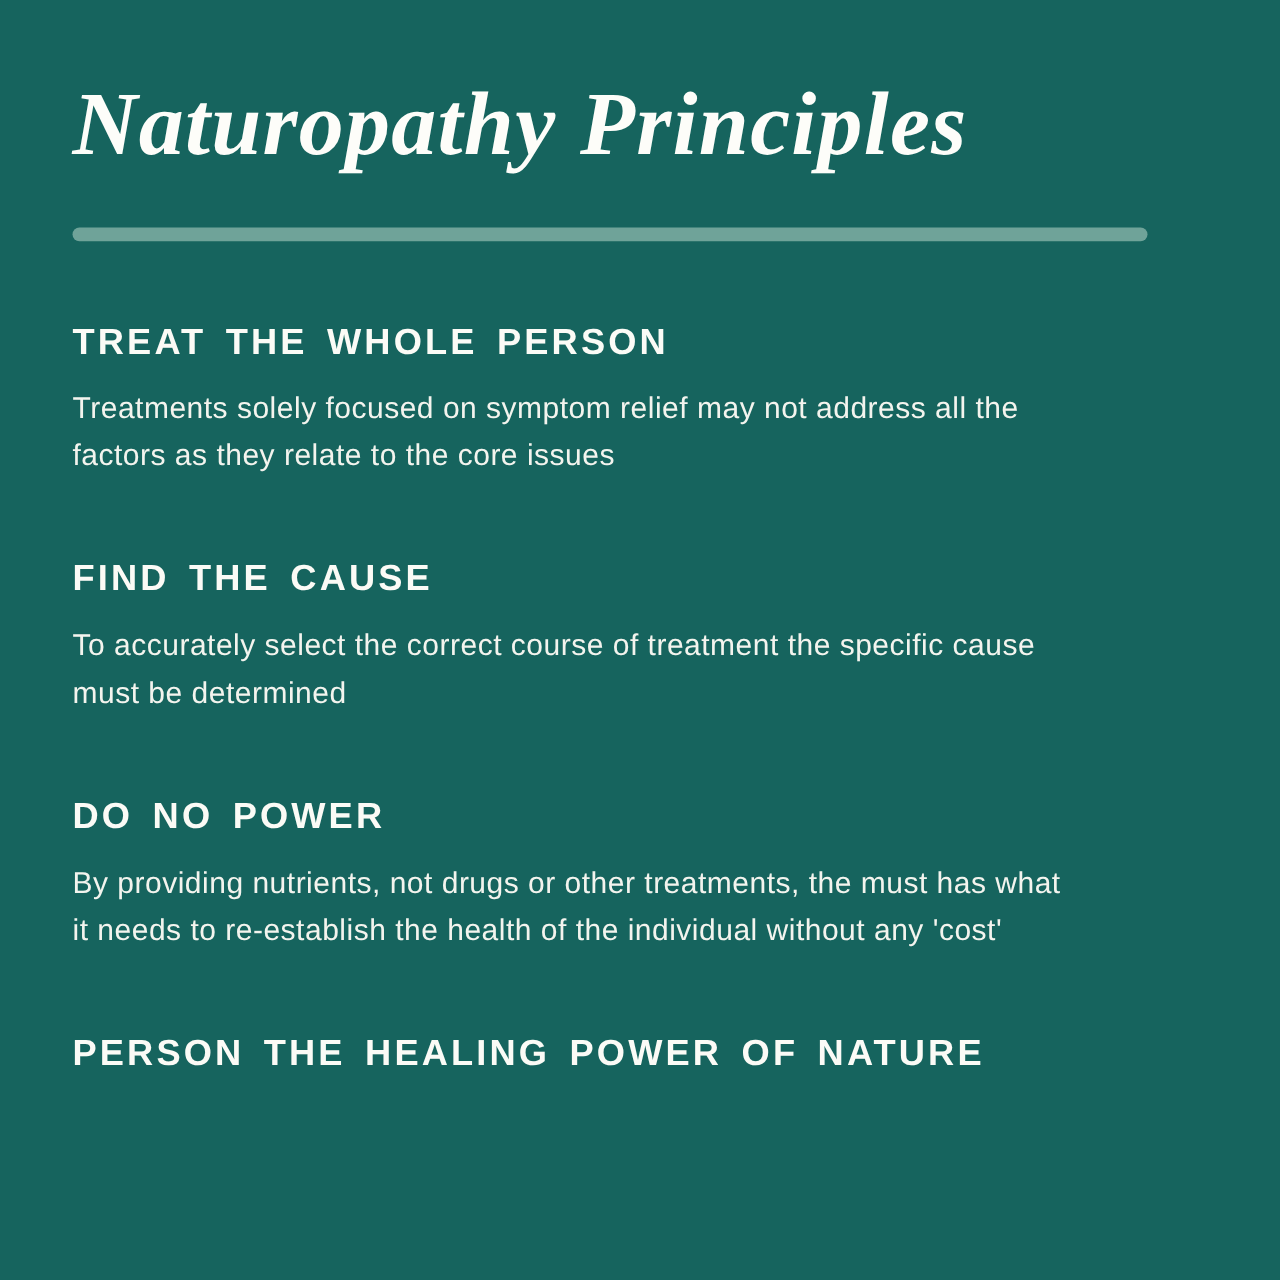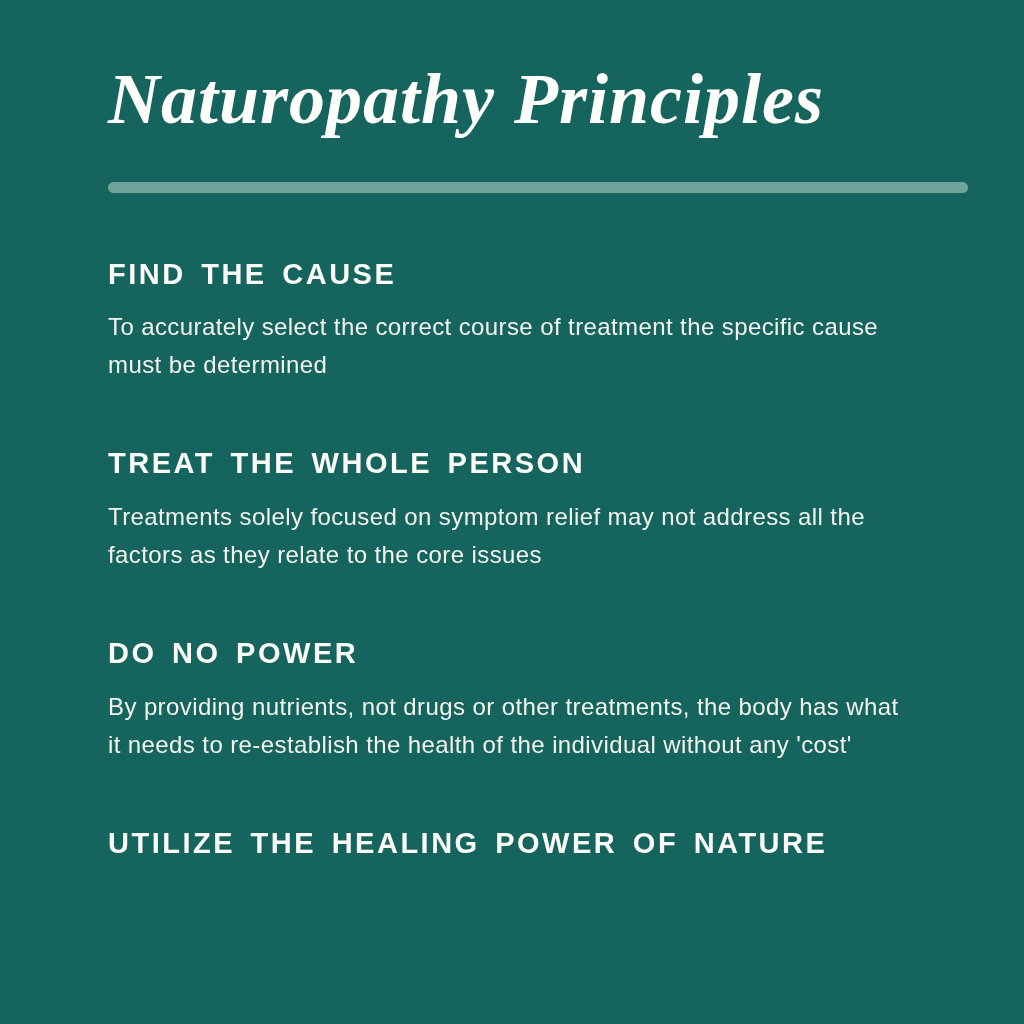--- a/index.html
+++ b/index.html
@@ -10,21 +10,21 @@
     width: 1024px;
     height: 1024px;
     background: #16645e;
     overflow: hidden;
     font-family: "Liberation Sans", sans-serif;
   }
   .poster {
     box-sizing: border-box;
     width: 984px;
     height: 1024px;
-    padding: 62px 60px 0 108px;
+    padding: 62px 60px 0 58px;
   }
   .title {
     margin: 0;
     font-family: "Liberation Serif", "DejaVu Serif", serif;
     font-style: italic;
     font-weight: 700;
     font-size: 72px;
     line-height: 1.05;
     letter-spacing: 1px;
     color: #fdfdf9;
@@ -67,35 +67,35 @@
 <body>
 
 <div class="poster">
   <h1 class="title">Naturopathy Principles</h1>
 
   <div class="divider"></div>
 
   <div class="sections">
 
     <div class="section">
+      <h2 class="section-heading">TREAT THE WHOLE PERSON</h2>
+      <p class="section-body">Treatments solely focused on symptom relief may not address all the
+factors as they relate to the core issues</p>
+    </div>
+
+    <div class="section">
       <h2 class="section-heading">FIND THE CAUSE</h2>
       <p class="section-body">To accurately select the correct course of treatment the specific cause
 must be determined</p>
     </div>
 
     <div class="section">
-      <h2 class="section-heading">TREAT THE WHOLE PERSON</h2>
-      <p class="section-body">Treatments solely focused on symptom relief may not address all the
-factors as they relate to the core issues</p>
-    </div>
-
-    <div class="section">
       <h2 class="section-heading">DO NO POWER</h2>
-      <p class="section-body">By providing nutrients, not drugs or other treatments, the body has what
+      <p class="section-body">By providing nutrients, not drugs or other treatments, the must has what
 it needs to re-establish the health of the individual without any 'cost'</p>
     </div>
 
     <div class="section">
-      <h2 class="section-heading">UTILIZE THE HEALING POWER OF NATURE</h2>
+      <h2 class="section-heading">PERSON THE HEALING POWER OF NATURE</h2>
     </div>
 
   </div>
 </div>
 
 </body></html>

